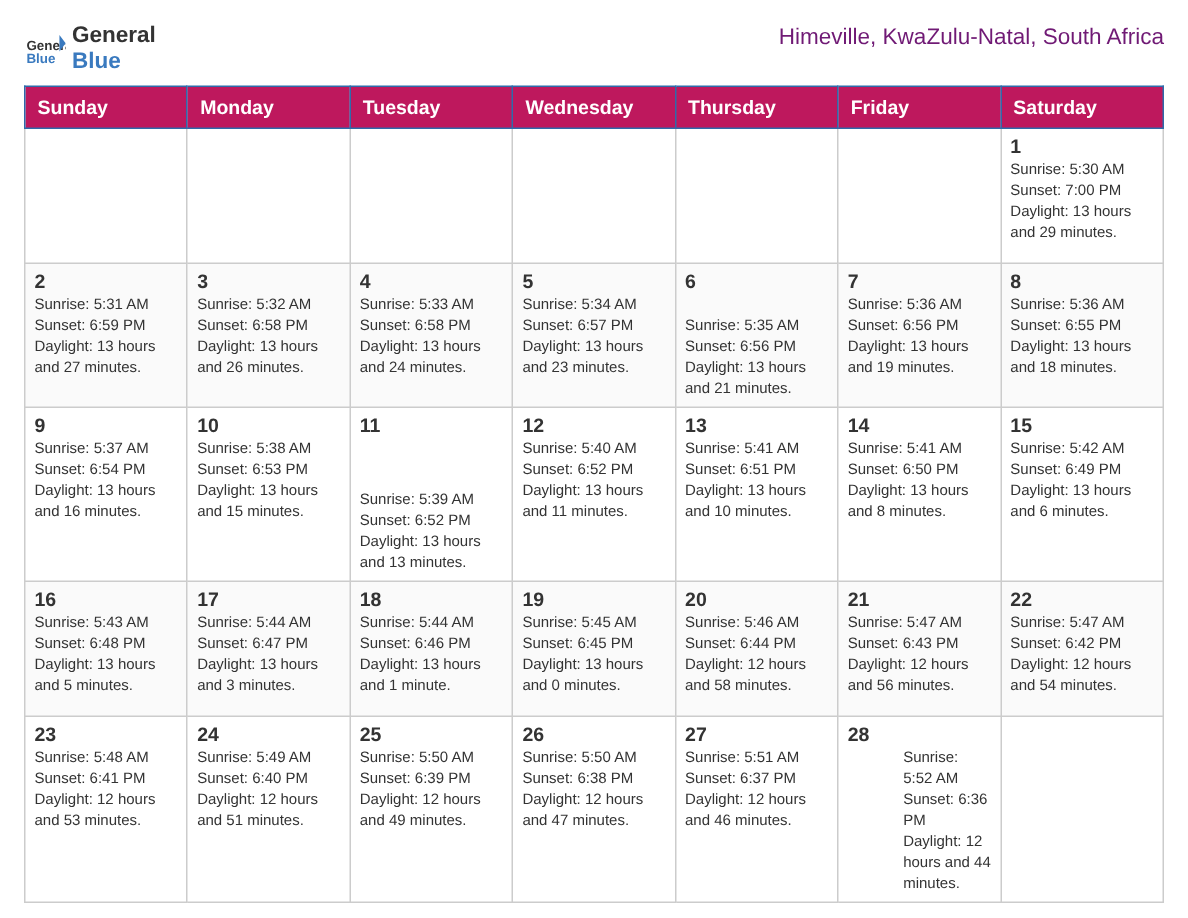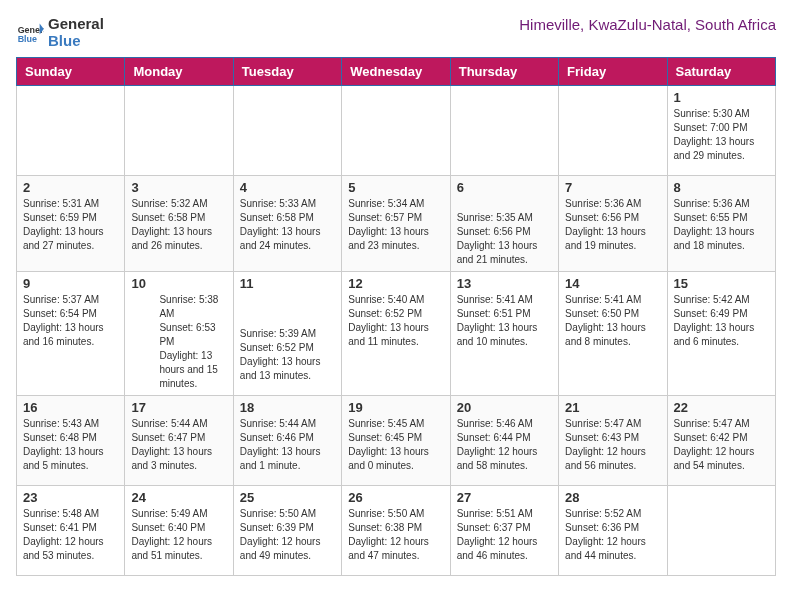--- a/index.html
+++ b/index.html
@@ -175,21 +175,21 @@
       </tr>
       <tr>
         <td>
           <span class="day-number">9</span>
           <div class="day-info" style="white-space: pre-line;">Sunrise: 5:37 AM
 Sunset: 6:54 PM
 Daylight: 13 hours and 16 minutes.</div>
         </td>
         <td>
           <span class="day-number">10</span>
-          <div class="day-info" style="white-space: pre-line; margin-left: 28px;">Sunrise: 5:38 AM
+          <div class="day-info" style="white-space: pre-line;">Sunrise: 5:38 AM
 Sunset: 6:53 PM
 Daylight: 13 hours and 15 minutes.</div>
         </td>
         <td>
           <span class="day-number">11</span>
           <div class="day-info" style="white-space: pre-line; margin-top: 36px;">Sunrise: 5:39 AM
 Sunset: 6:52 PM
 Daylight: 13 hours and 13 minutes.</div>
         </td>
         <td>
@@ -287,20 +287,20 @@
 Daylight: 12 hours and 47 minutes.</div>
         </td>
         <td>
           <span class="day-number">27</span>
           <div class="day-info" style="white-space: pre-line;">Sunrise: 5:51 AM
 Sunset: 6:37 PM
 Daylight: 12 hours and 46 minutes.</div>
         </td>
         <td>
           <span class="day-number">28</span>
-          <div class="day-info" style="white-space: pre-line;">Sunrise: 5:52 AM
+          <div class="day-info" style="white-space: pre-line; margin-left: 37px;">Sunrise: 5:52 AM
 Sunset: 6:36 PM
 Daylight: 12 hours and 44 minutes.</div>
         </td>
         <td class="empty-cell"></td>
       </tr>
     </tbody>
 </table>
 
 </body></html>

